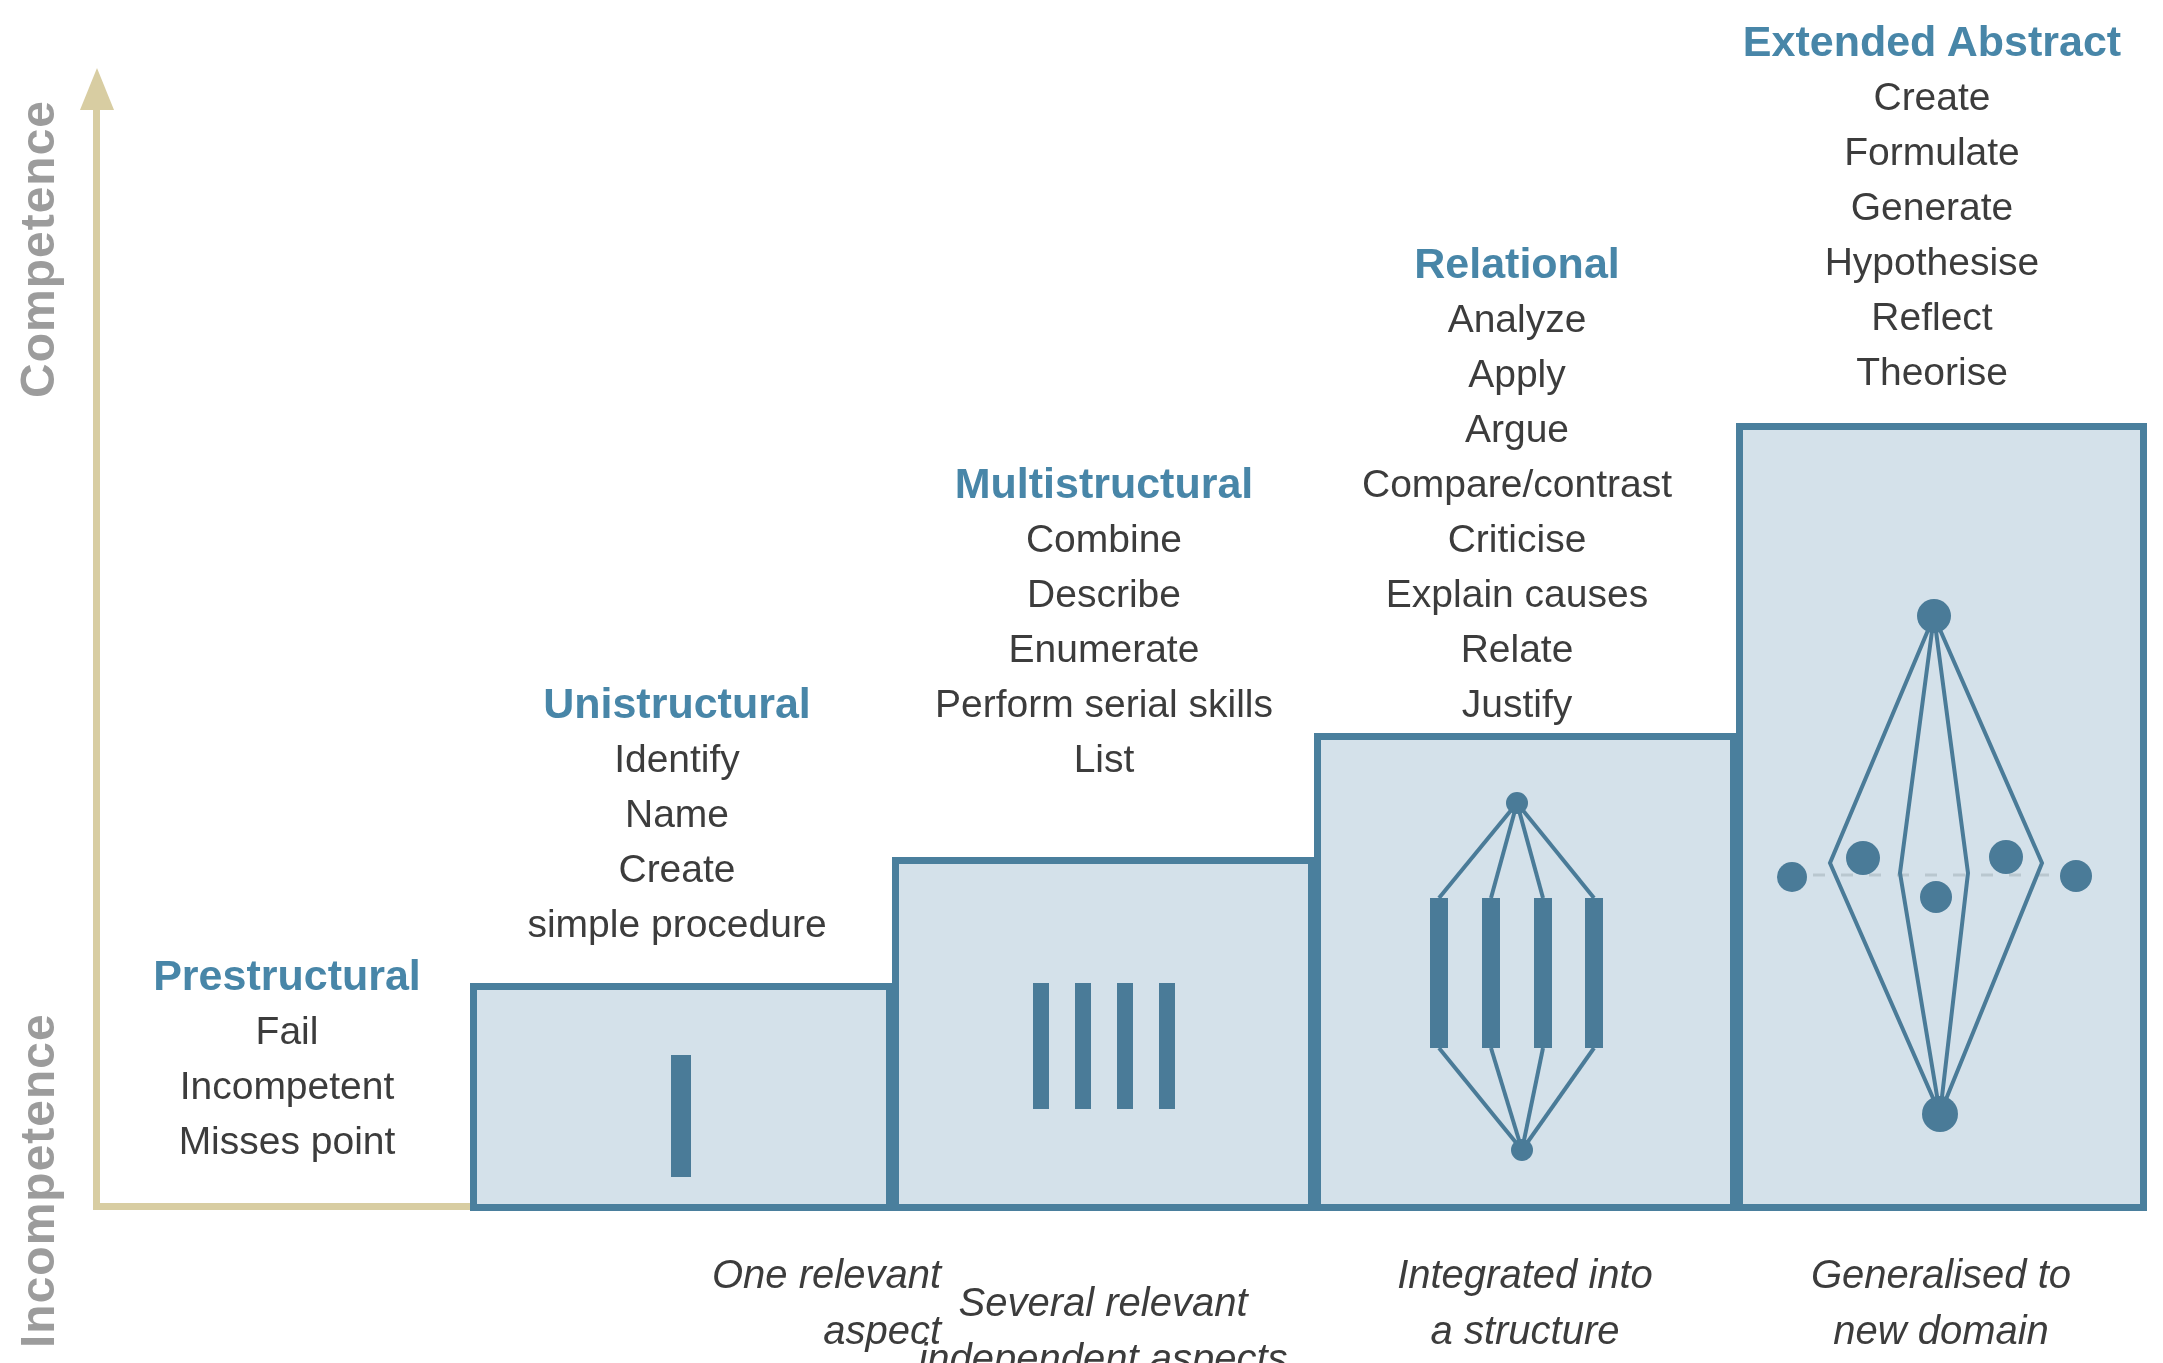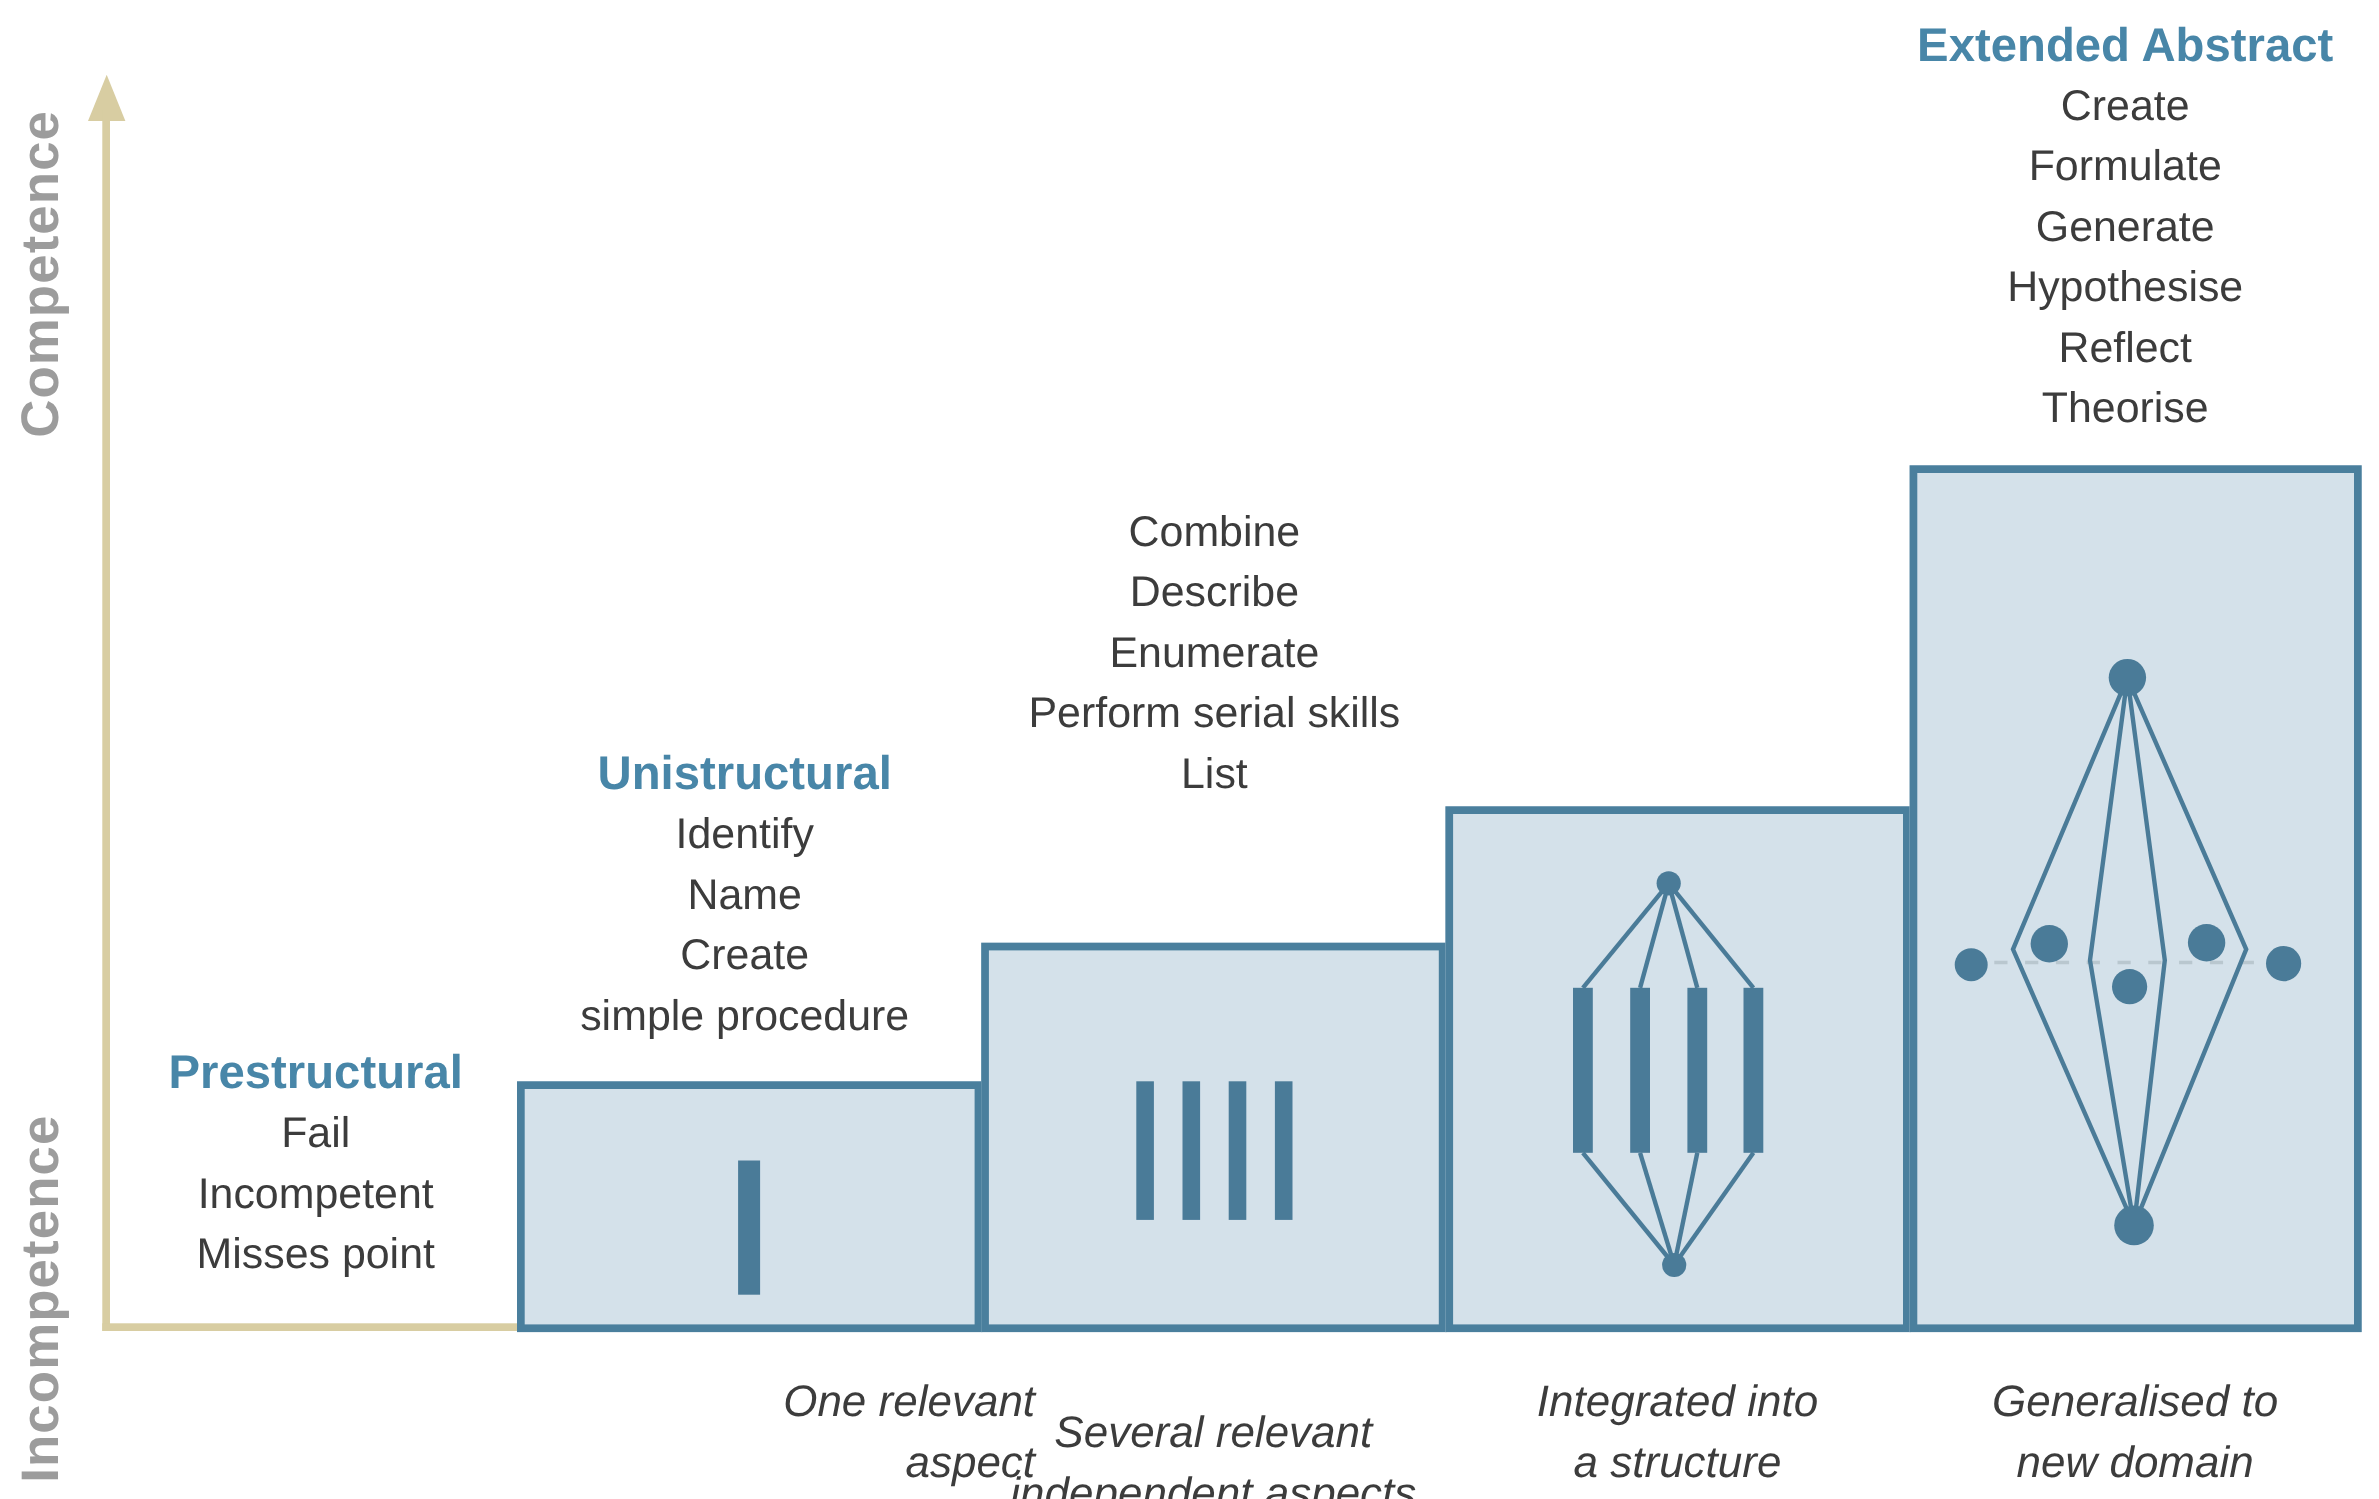--- a/index.html
+++ b/index.html
@@ -125,29 +125,43 @@
     <div class="level-heading">Unistructural</div>
     <div class="verb-list">
       <div class="verb">Identify</div>
       <div class="verb">Name</div>
       <div class="verb">Create</div>
       <div class="verb">simple procedure</div>
     </div>
   </div>
 
   <div class="level-col" id="col-multistructural">
+    <div class="level-heading">Multistructural</div>
     <div class="verb-list">
       <div class="verb">Combine</div>
       <div class="verb">Describe</div>
       <div class="verb">Enumerate</div>
       <div class="verb">Perform serial skills</div>
       <div class="verb">List</div>
     </div>
   </div>
 
+  <div class="level-col" id="col-relational">
+    <div class="level-heading">Relational</div>
+    <div class="verb-list">
+      <div class="verb">Analyze</div>
+      <div class="verb">Apply</div>
+      <div class="verb">Argue</div>
+      <div class="verb">Compare/contrast</div>
+      <div class="verb">Criticise</div>
+      <div class="verb">Explain causes</div>
+      <div class="verb">Relate</div>
+      <div class="verb">Justify</div>
+    </div>
+  </div>
 
   <div class="level-col" id="col-extended">
     <div class="level-heading">Extended Abstract</div>
     <div class="verb-list">
       <div class="verb">Create</div>
       <div class="verb">Formulate</div>
       <div class="verb">Generate</div>
       <div class="verb">Hypothesise</div>
       <div class="verb">Reflect</div>
       <div class="verb">Theorise</div>

